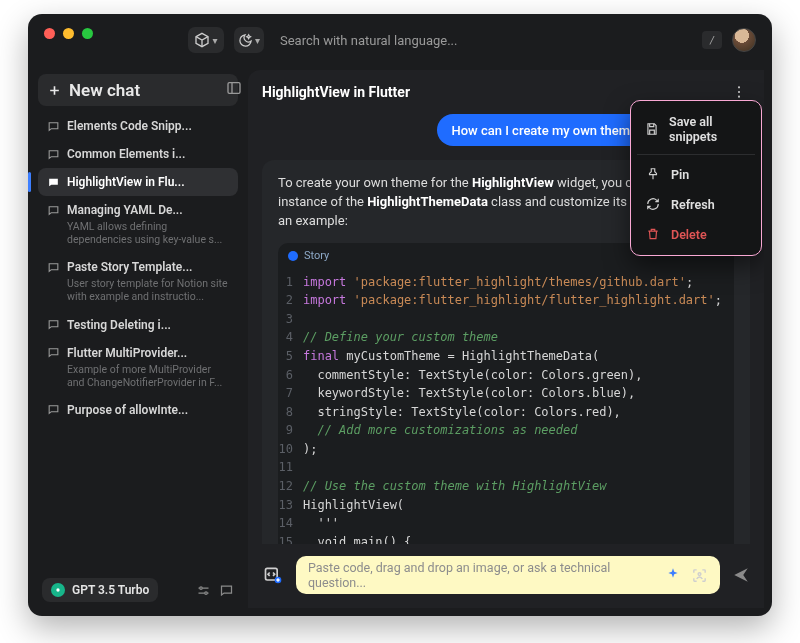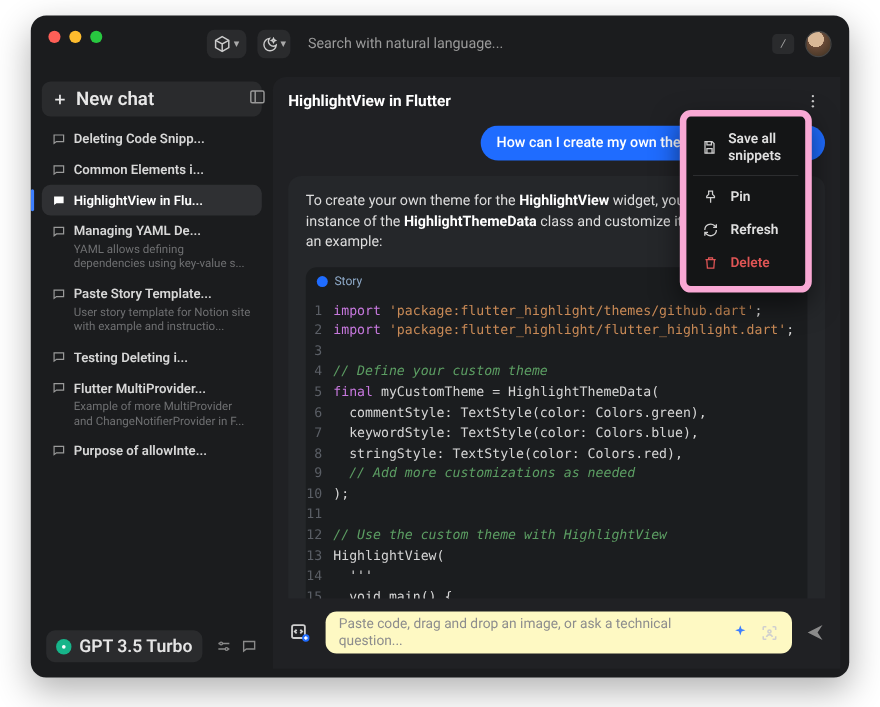--- a/index.html
+++ b/index.html
@@ -78,21 +78,21 @@
   .title { white-space:nowrap; overflow:hidden; text-overflow:ellipsis; font-weight:600;}
   .sub { color:#6f7072; font-size:10.5px; line-height:1.25; padding-left:21px; white-space:normal; overflow:hidden; display:-webkit-box; -webkit-line-clamp:2; -webkit-box-orient:vertical;}
 
   .sidebar-footer {
     margin-top:auto; display:flex; align-items:center; gap:8px;
     padding:6px 4px;
   }
   .model-pill {
     display:flex; align-items:center; gap:7px;
     background:#2a2b2d; border-radius:8px; padding:5px 9px;
-    font-size:16px; font-weight:600; color:#e5e5e5;
+    font-size:12px; font-weight:600; color:#e5e5e5;
   }
   .model-pill .dot { width:14px; height:14px; border-radius:50%; background:#17b58a; display:flex;align-items:center;justify-content:center;}
   .sf-icons { margin-left:auto; display:flex; gap:8px; color:#8a8a8a;}
 
   
   .content { flex:1; display:flex; flex-direction:column; background:#202124; border-radius:12px 0 0 0; margin:4px 8px 8px 0; overflow:hidden; position:relative;}
   .conv-head {
     height:44px; display:flex; align-items:center; justify-content:space-between;
     padding:0 14px; color:#fff; font-weight:700; font-size:14px;
   }
@@ -138,22 +138,22 @@
   .comp-input {
     flex:1; background:#fef9c3; border-radius:10px; height:38px;
     display:flex; align-items:center; padding:0 12px; color:#8d8d8d; font-size:12.5px; gap:8px;
   }
   .comp-input .rhs { margin-left:auto; display:flex; gap:10px; align-items:center;}
   .rhs .spark { color:#3d7fff;}
   .send { color:#8a8a8a; width:22px; display:flex;align-items:center;justify-content:center;}
 
   
   .ctxmenu {
-    position:absolute; top:30px; right:26px;
-    width:120px; background:#141516; border:6px solid #f9a8d4; border-radius:10px;
+    position:absolute; top:30px; right:2px;
+    width:132px; background:#141516; border:1px solid #f9a8d4; border-radius:10px;
     box-shadow:0 10px 24px rgba(0,0,0,0.5);
     padding:6px; z-index:50;
   }
   .ctxitem { display:flex; align-items:center; gap:10px; padding:7px 8px; border-radius:6px; font-size:12.5px; color:#e0e0e0; font-weight:600;}
   .ctxitem.first { border-bottom:1px solid #2c2d2f; margin-bottom:4px; padding-bottom:10px; border-radius:6px 6px 0 0;}
   .ctxitem .ic { width:16px; height:16px; display:flex;align-items:center;justify-content:center; color:#cfcfcf;}
   .ctxitem.danger { color:#e05555;}
   .ctxitem.danger .ic { color:#e05555;}
 
   svg { display:block; }
@@ -209,21 +209,21 @@
 
 
       <div id="chatlist">
           <div class="chatitem">
             <div class="row1">
               <span class="chaticon">
                 <svg width="13" height="13" viewBox="0 0 24 24" fill="none" stroke="currentColor" stroke-width="2">
                   <path d="M4 5h16v11H8l-4 3z"></path>
                 </svg>
               </span>
-              <span class="title">Deleting Code Snipp...</span>
+              <span class="title">Elements Code Snipp...</span>
             </div>
           </div>
           <div class="chatitem">
             <div class="row1">
               <span class="chaticon">
                 <svg width="13" height="13" viewBox="0 0 24 24" fill="none" stroke="currentColor" stroke-width="2">
                   <path d="M4 5h16v11H8l-4 3z"></path>
                 </svg>
               </span>
               <span class="title">Common Elements i...</span>

